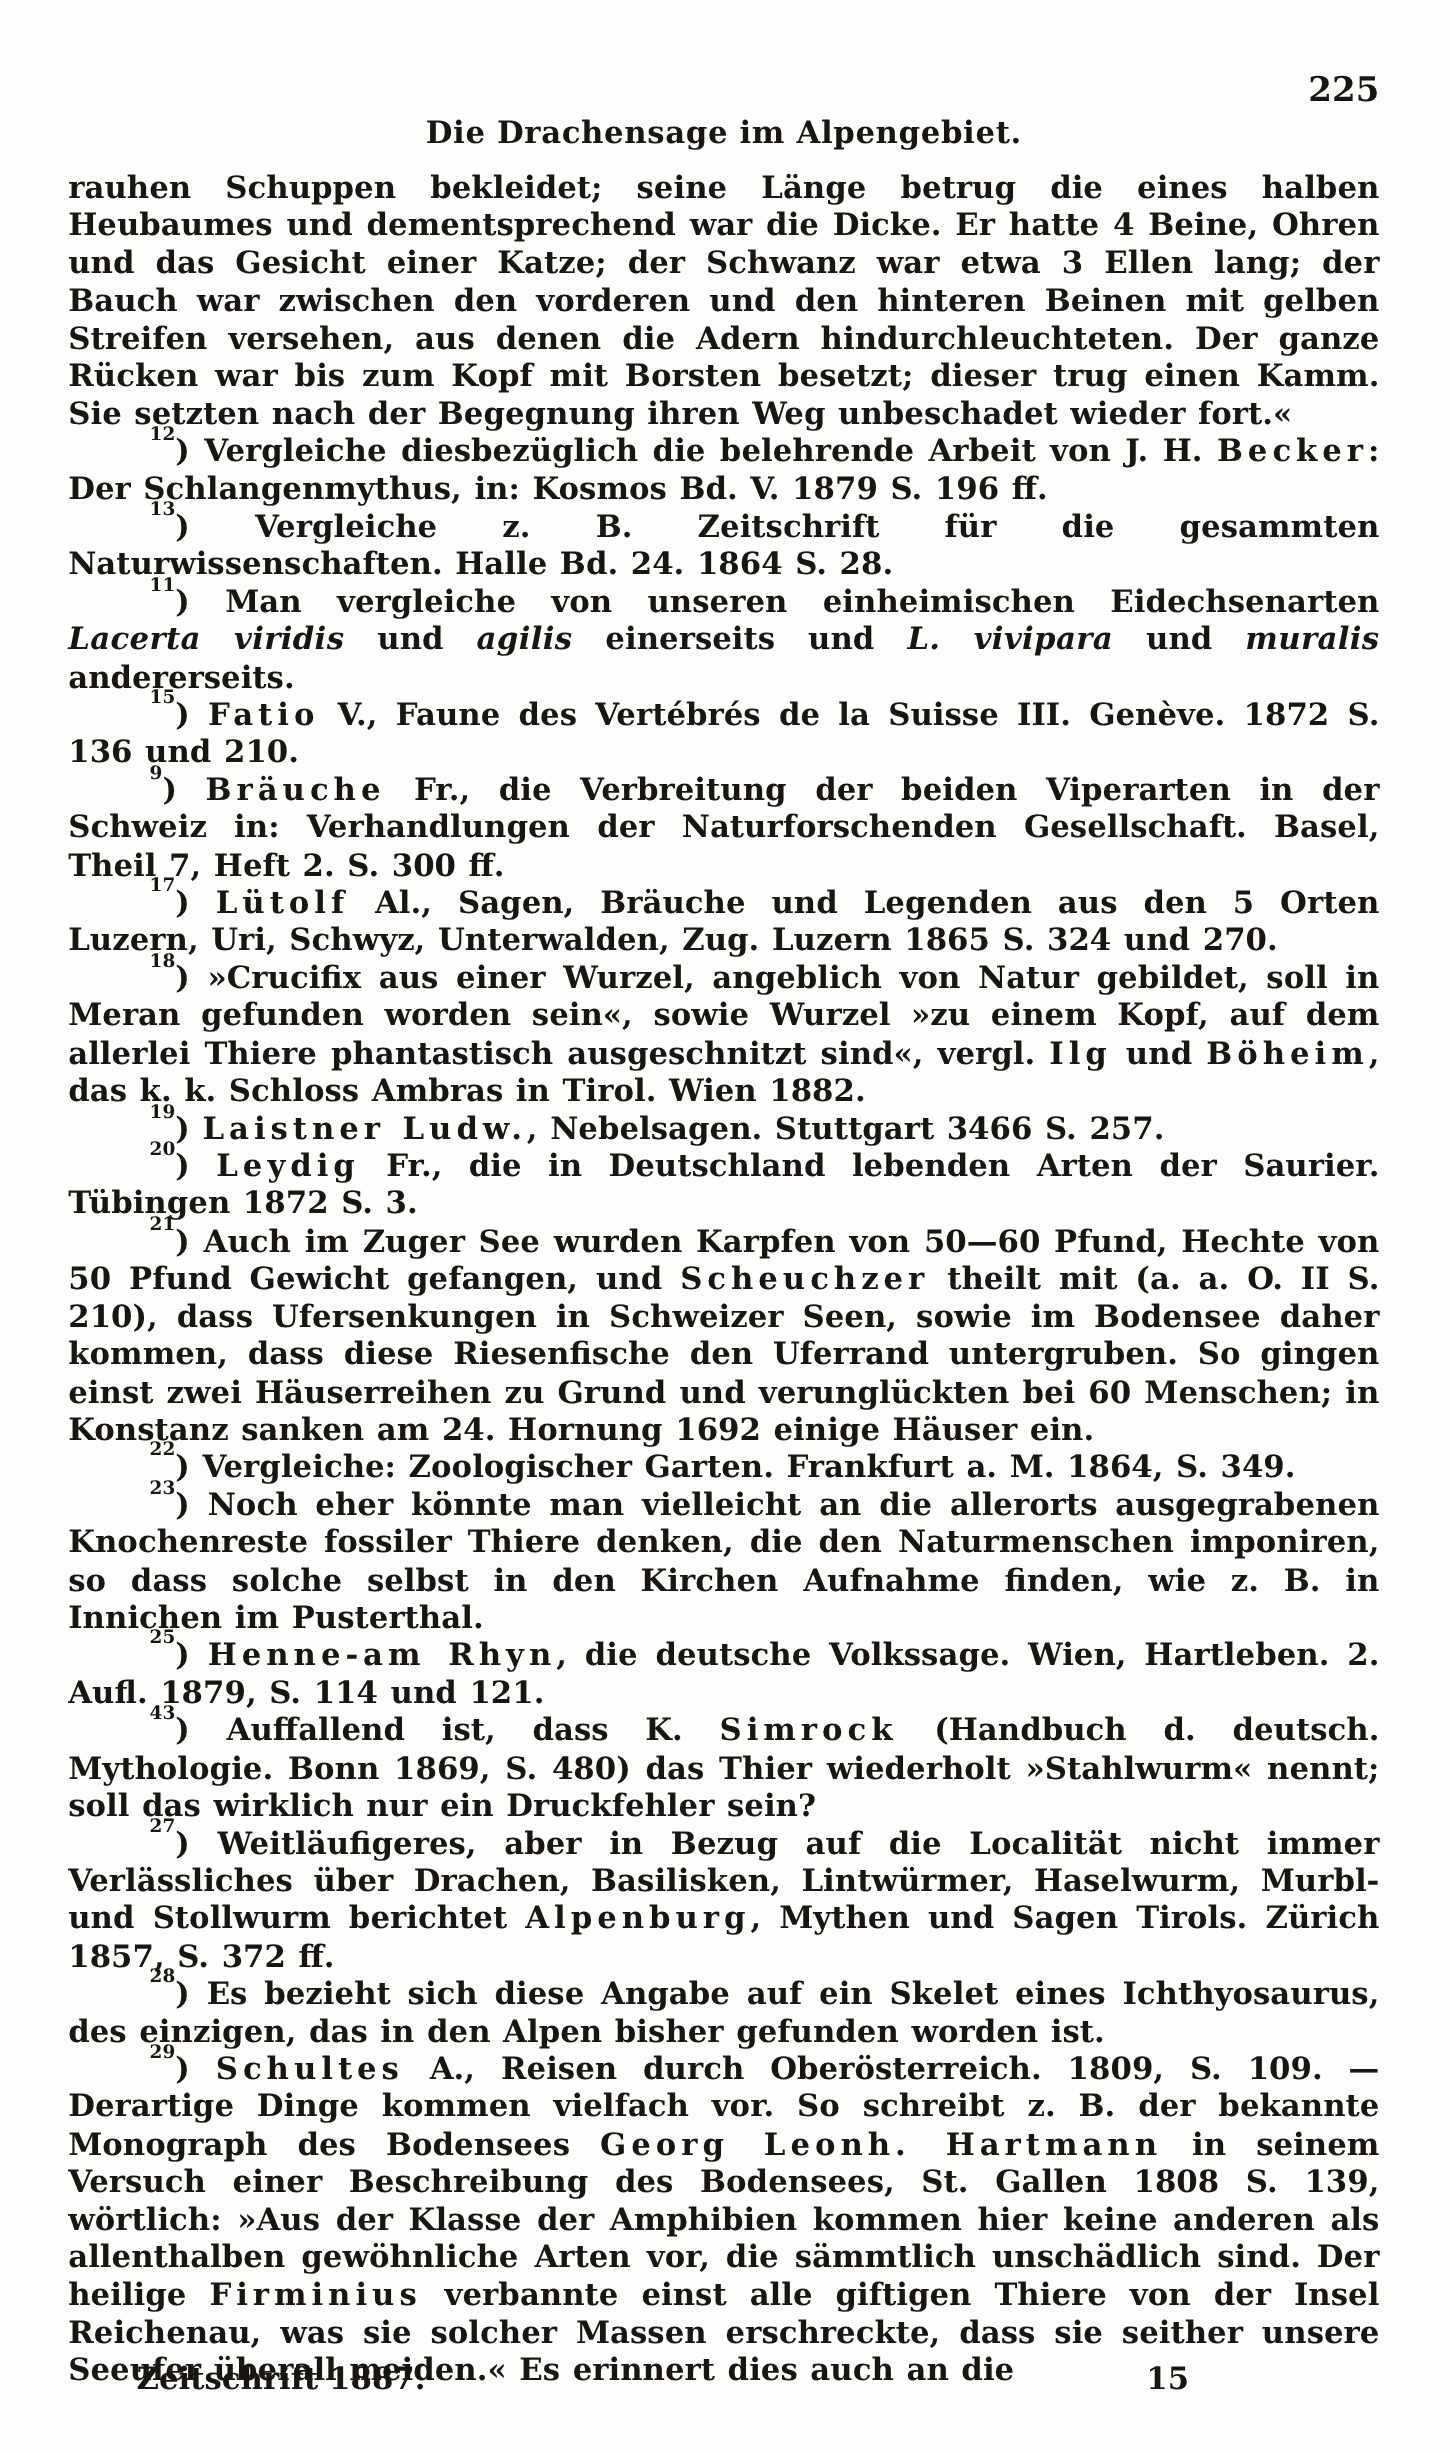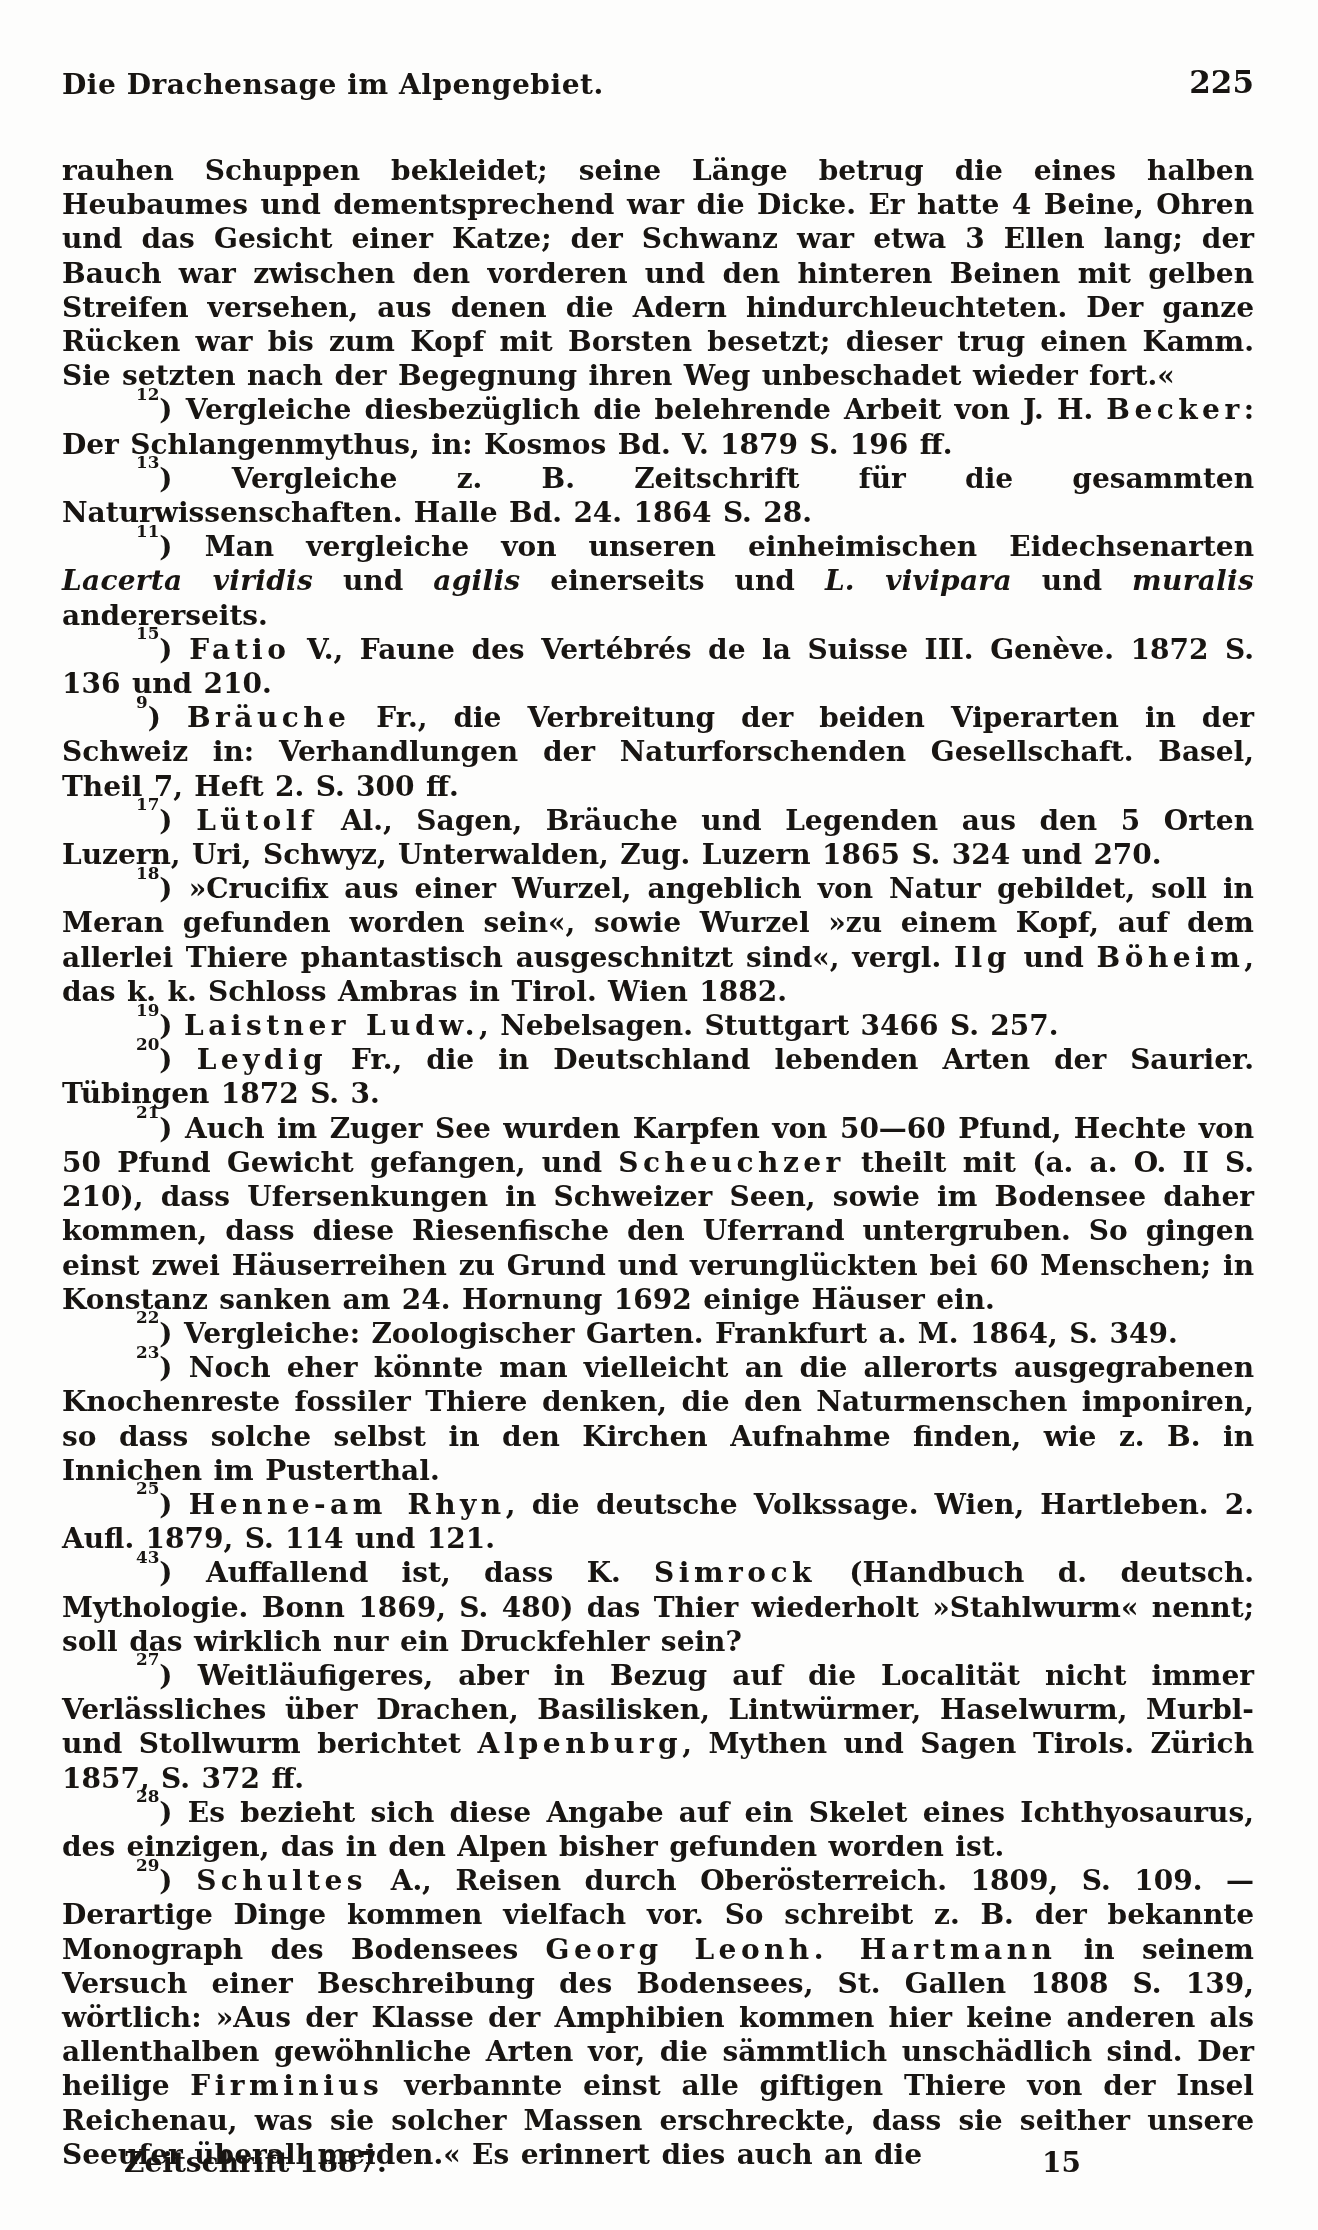--- a/index.html
+++ b/index.html
@@ -19,21 +19,23 @@
     top: 68px;
     left: 62px;
     width: 1192px;
     height: 36px;
     font-size: 28px;
     line-height: 34px;
   }
   .running-title {
     position: absolute;
     left: 0; right: 0;
+    text-align: center;
     letter-spacing: 0.02em;
+    margin-top: 36px;
   }
   .page-number {
     position: absolute;
     right: 0;
     top: -3px;
     font-size: 31px;
   }
   
   .text-block {
     position: absolute;

